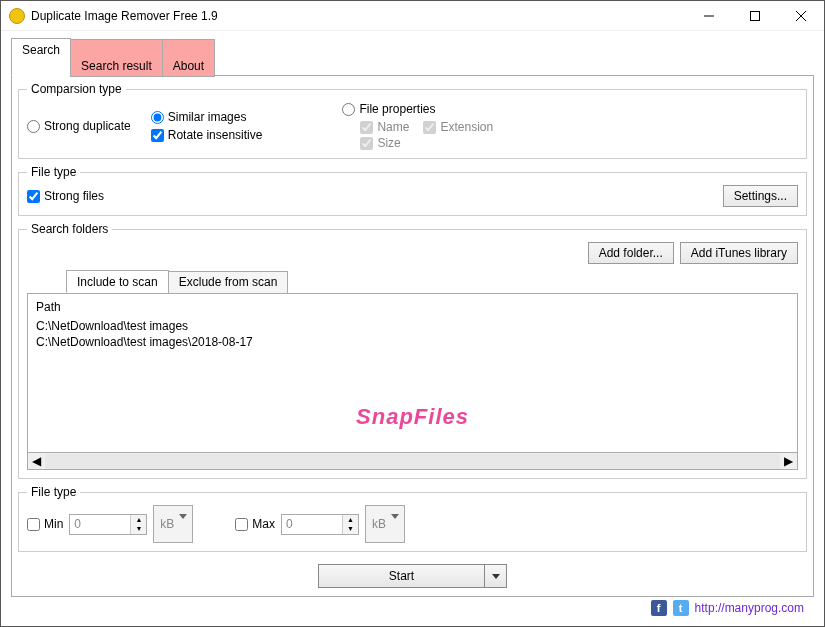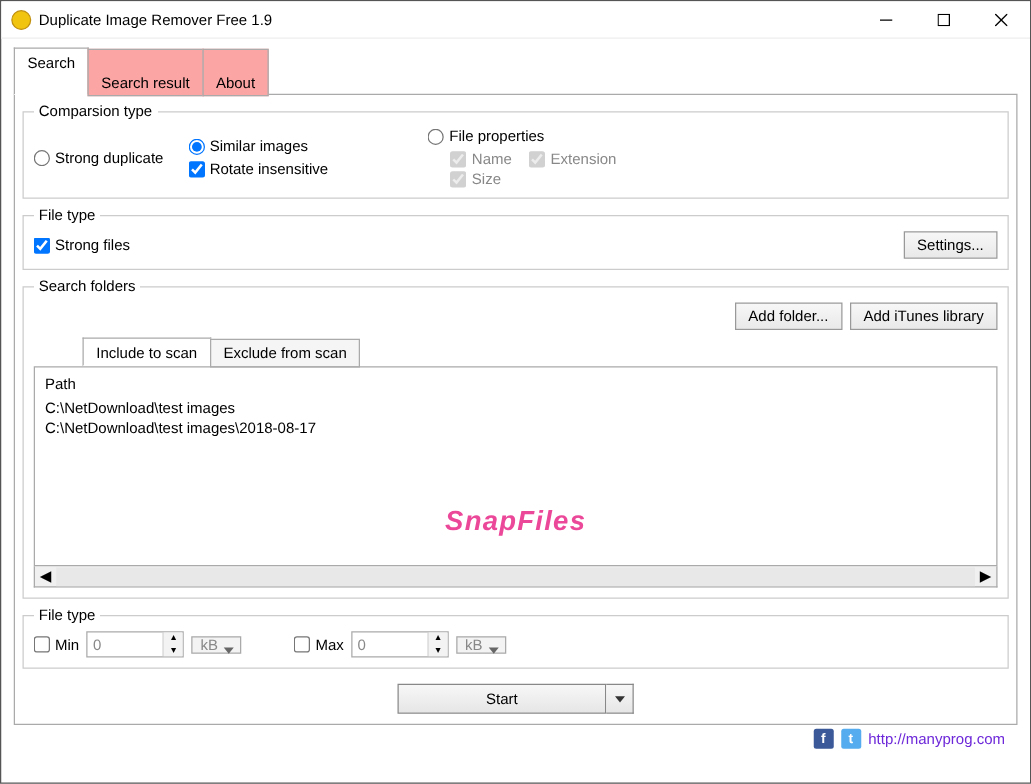--- a/index.html
+++ b/index.html
@@ -46,21 +46,21 @@
 .scroll-h { display: flex; align-items: center; border: 1px solid #aaa; border-top: none; height: 17px; background: #f0f0f0; }
 .scroll-arrow { width: 17px; height: 15px; display: flex; align-items: center; justify-content: center; }
 .scroll-track { flex: 1; background: #e8e8e8; height: 15px; }
 
 .sizerow { display: flex; align-items: center; gap: 6px; }
 .spin { display: inline-flex; border: 1px solid #aaa; background: #fff; height: 21px; }
 .spin input { border: none; width: 60px; padding: 0 4px; background: transparent; }
 .spin input:disabled { color: #888; }
 .spin .arrows { width: 16px; border-left: 1px solid #ccc; display: flex; flex-direction: column; }
 .spin .ar { flex: 1; display: flex; align-items: center; justify-content: center; font-size: 7px; background: #f3f3f3; }
-.sel { border: 1px solid #aaa; background: #f3f3f3; height: 14px; padding: 0 18px 0 6px; display: inline-flex; align-items: center; position: relative; color: #888; }
+.sel { border: 1px solid #aaa; background: #f3f3f3; height: 38px; padding: 0 18px 0 6px; display: inline-flex; align-items: center; position: relative; color: #888; }
 .sel::after { content: ""; position: absolute; right: 5px; top: 8px; border-left: 4px solid transparent; border-right: 4px solid transparent; border-top: 5px solid #666; }
 
 .startrow { display: flex; justify-content: center; padding: 6px 0 2px 0; }
 .startbtn { display: flex; }
 .startbtn .main { border: 1px solid #888; background: linear-gradient(#f7f7f7,#e6e6e6); padding: 4px 70px; }
 .startbtn .drop { border: 1px solid #888; border-left: none; background: linear-gradient(#f7f7f7,#e6e6e6); width: 22px; display: flex; align-items: center; justify-content: center; }
 .startbtn .drop::after { content: ""; border-left: 4px solid transparent; border-right: 4px solid transparent; border-top: 5px solid #333; }
 
 .footer { display: flex; justify-content: flex-end; align-items: center; gap: 6px; padding: 3px 10px 0 0; }
 .footer a { color: #6d28d9; text-decoration: none; }

